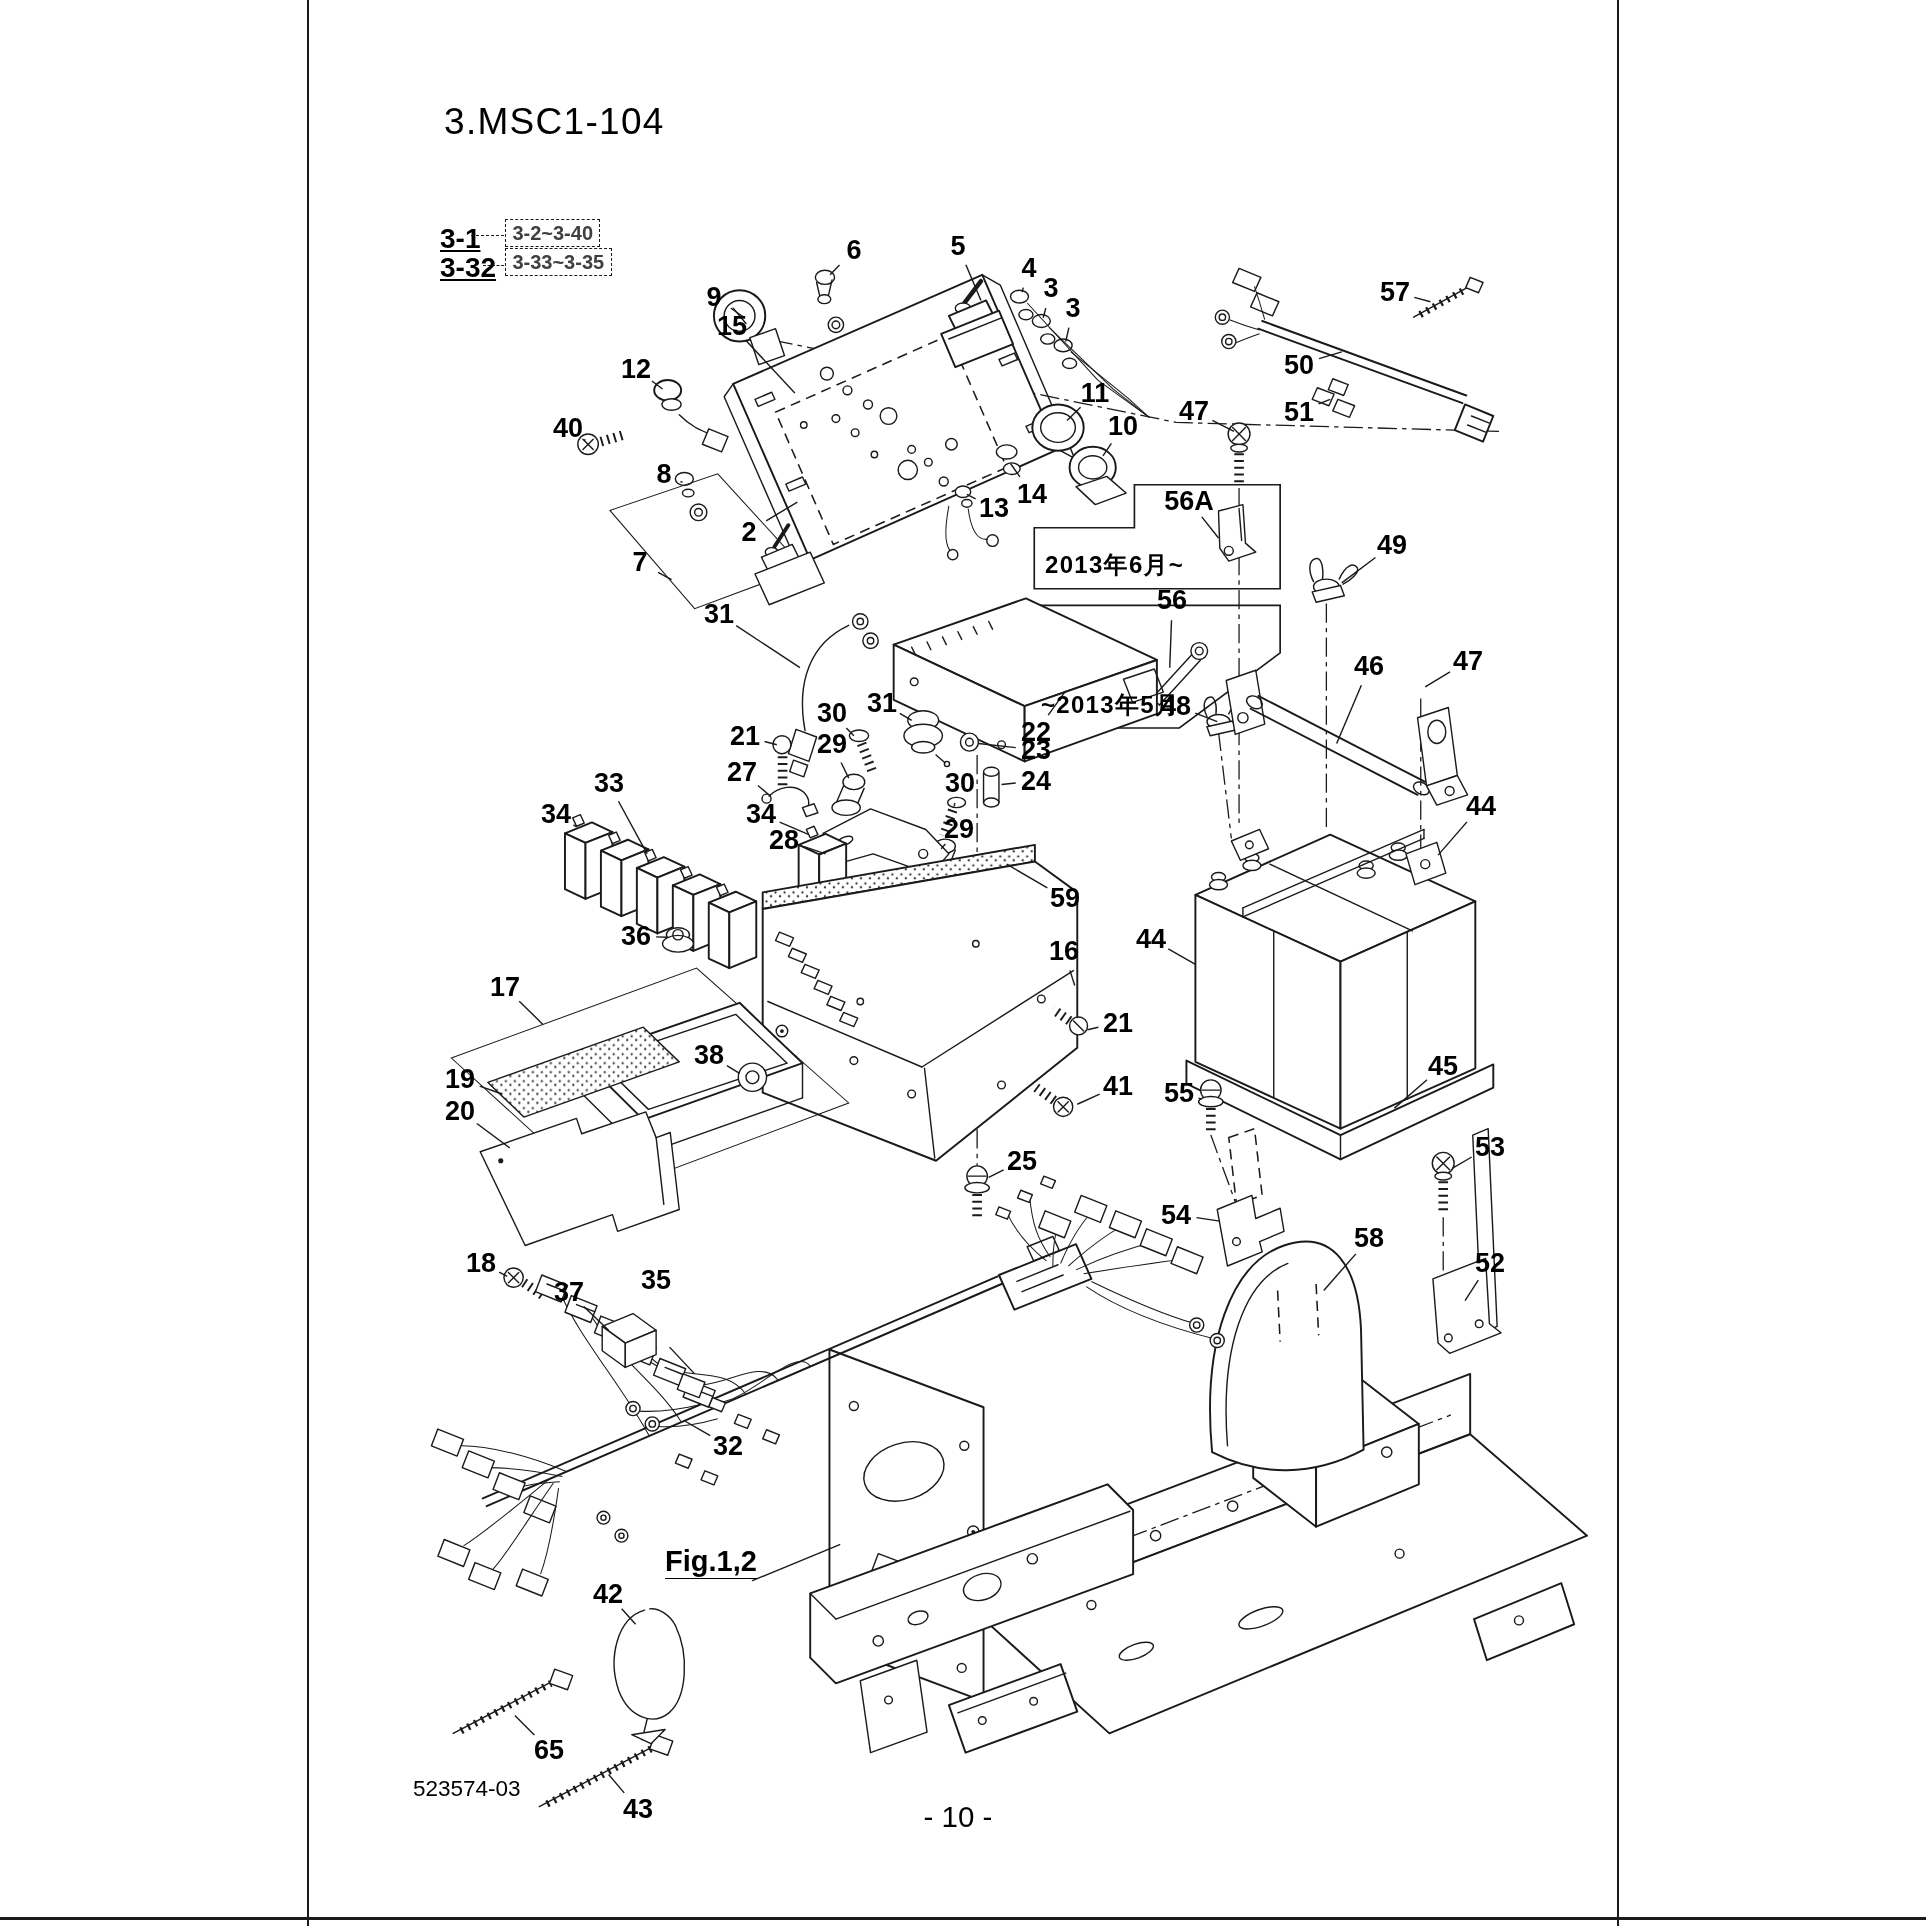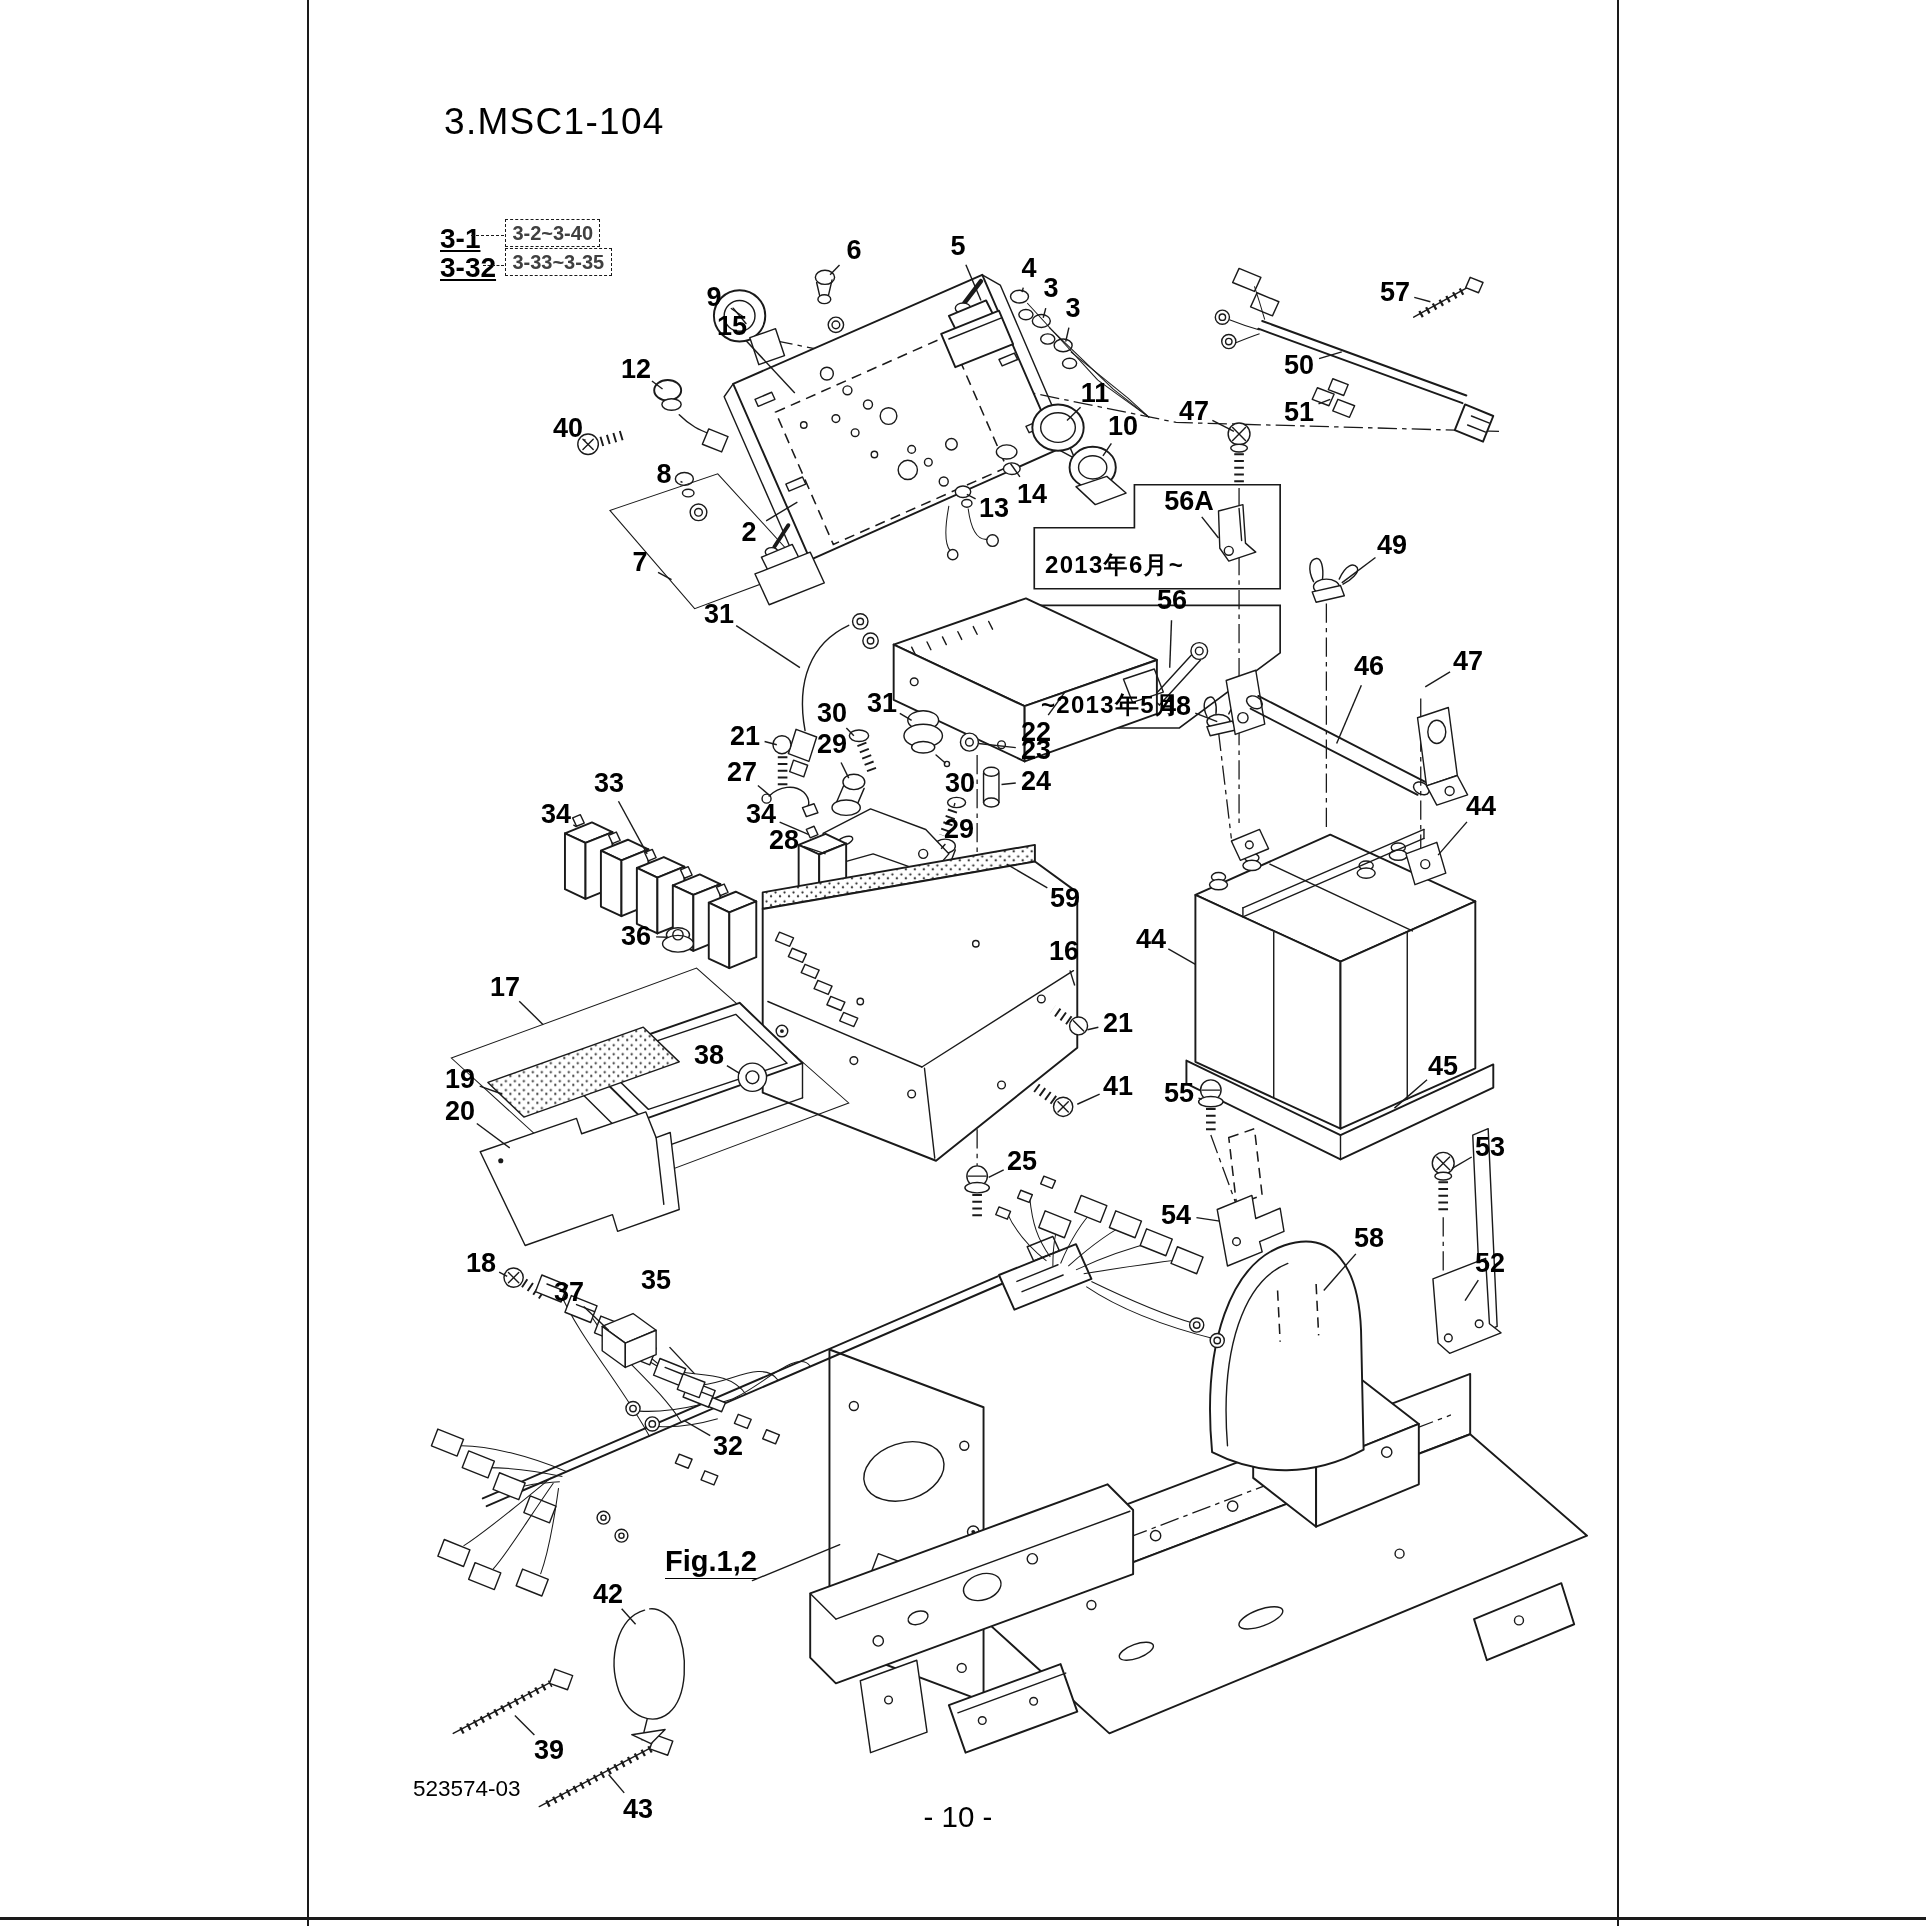--- a/index.html
+++ b/index.html
@@ -727,17 +727,17 @@
       <div class="callout" style="left: 1022px; top: 1161px;">25</div>
       <div class="callout" style="left: 1176px; top: 1215px;">54</div>
       <div class="callout" style="left: 1490px; top: 1147px;">53</div>
       <div class="callout" style="left: 481px; top: 1263px;">18</div>
       <div class="callout" style="left: 1369px; top: 1238px;">58</div>
       <div class="callout" style="left: 1490px; top: 1263px;">52</div>
       <div class="callout" style="left: 569px; top: 1292px;">37</div>
       <div class="callout" style="left: 656px; top: 1280px;">35</div>
       <div class="callout" style="left: 728px; top: 1446px;">32</div>
       <div class="callout" style="left: 608px; top: 1594px;">42</div>
-      <div class="callout" style="left: 549px; top: 1750px;">39</div>
+      <div class="callout" style="left: 549px; top: 1750px;">65</div>
       <div class="callout" style="left: 638px; top: 1809px;">43</div>
     </div>
 </div>
 
 
 </body></html>

